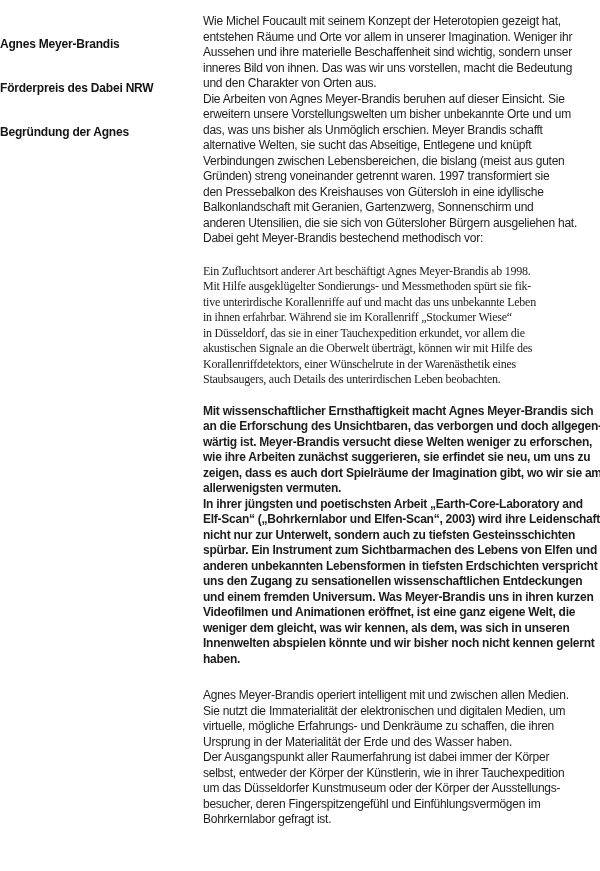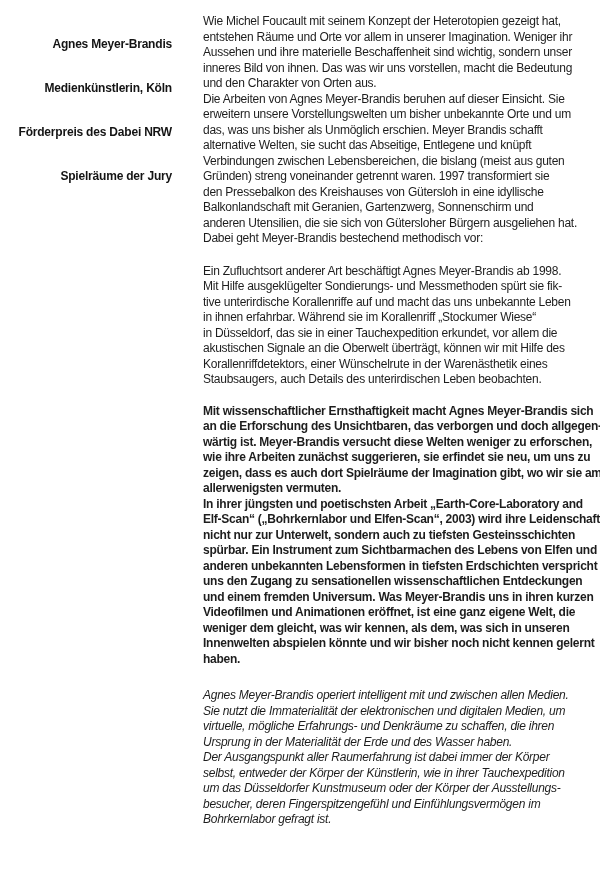--- a/index.html
+++ b/index.html
@@ -9,21 +9,20 @@
     height: 871px;
     background: #ffffff;
     overflow: hidden;
     font-family: "Liberation Sans", sans-serif;
   }
   .header-col {
     position: absolute;
     left: 0;
     top: 8px;
     width: 172px;
-    text-align: right;
     font-size: 12px;
     line-height: 14.6px;
     font-weight: bold;
     color: #141414;
     letter-spacing: -0.2px;
     white-space: pre;
   }
   .body-col {
     position: absolute;
     left: 197px;
@@ -31,43 +30,42 @@
     width: 400px;
     font-size: 12px;
     line-height: 15.5px;
     color: #1d1d1d;
     letter-spacing: -0.25px;
   }
   .body-col p {
     margin: 6px;
     white-space: pre;
   }
-  .para-2 { margin-top: 17px !important; }
+  .para-2 { margin-top: 17px !important; font-family: Liberation Serif, serif; }
   .para-3 { margin-top: 16px !important; font-weight: bold; }
-  .para-4 { margin-top: 21px !important; font-style: italic; }
+  .para-4 { margin-top: 21px !important; }
   .footer-block {
     margin-top: 11px;
     font-family: "DejaVu Sans", sans-serif;
     font-size: 14.5px;
     line-height: 17px;
     color: #000000;
     letter-spacing: -0.1px;
     white-space: pre;
   }
 </style>
 </head>
 <body>
 
 <div class="page">
 
   <div class="header-col">
     <div>Agnes Meyer-Brandis</div>
-    <div>Medienkünstlerin, Köln</div>
     <div>Förderpreis des Dabei NRW</div>
-    <div>Spielräume der Jury</div>
+    <div>Begründung der Agnes</div>
   </div>
 
   <div class="body-col">
     <p class="para-1">Wie Michel Foucault mit seinem Konzept der Heterotopien gezeigt hat,
 entstehen Räume und Orte vor allem in unserer Imagination. Weniger ihr
 Aussehen und ihre materielle Beschaffenheit sind wichtig, sondern unser
 inneres Bild von ihnen. Das was wir uns vorstellen, macht die Bedeutung
 und den Charakter von Orten aus.
 Die Arbeiten von Agnes Meyer-Brandis beruhen auf dieser Einsicht. Sie
 erweitern unsere Vorstellungswelten um bisher unbekannte Orte und um

